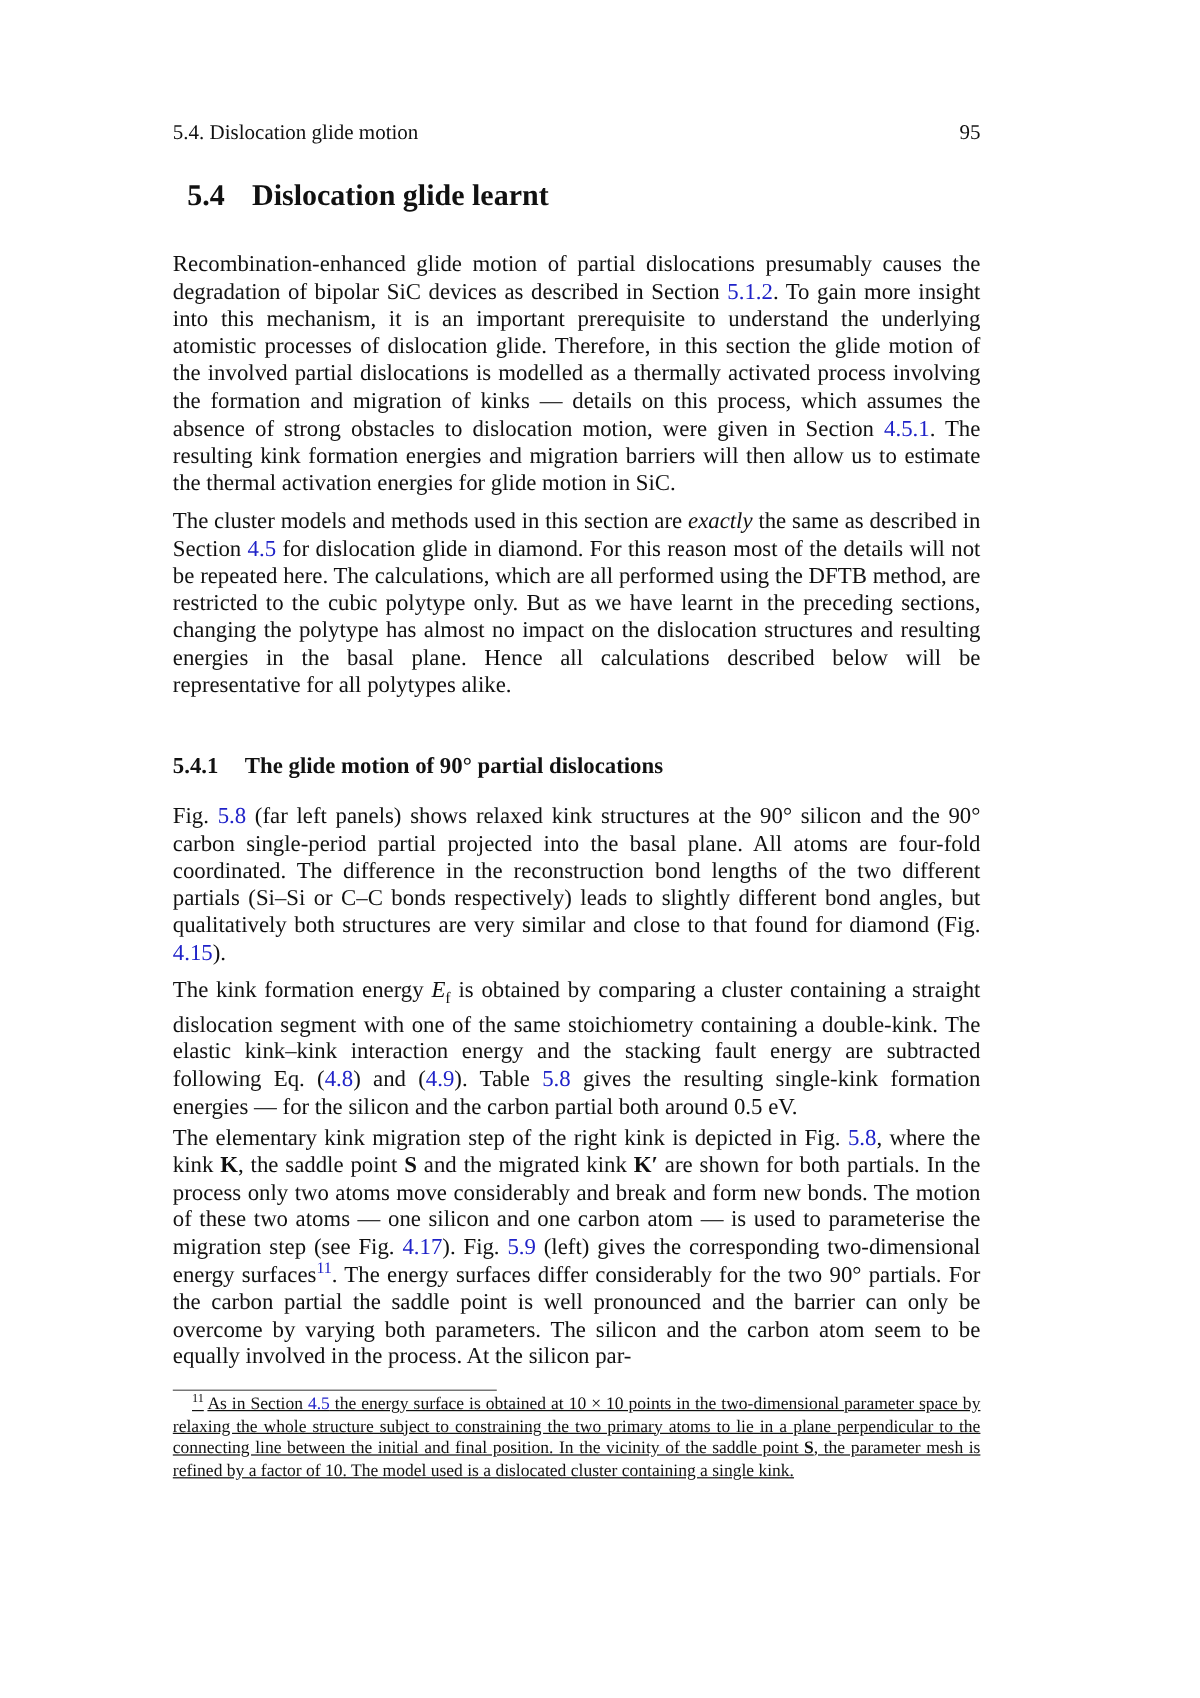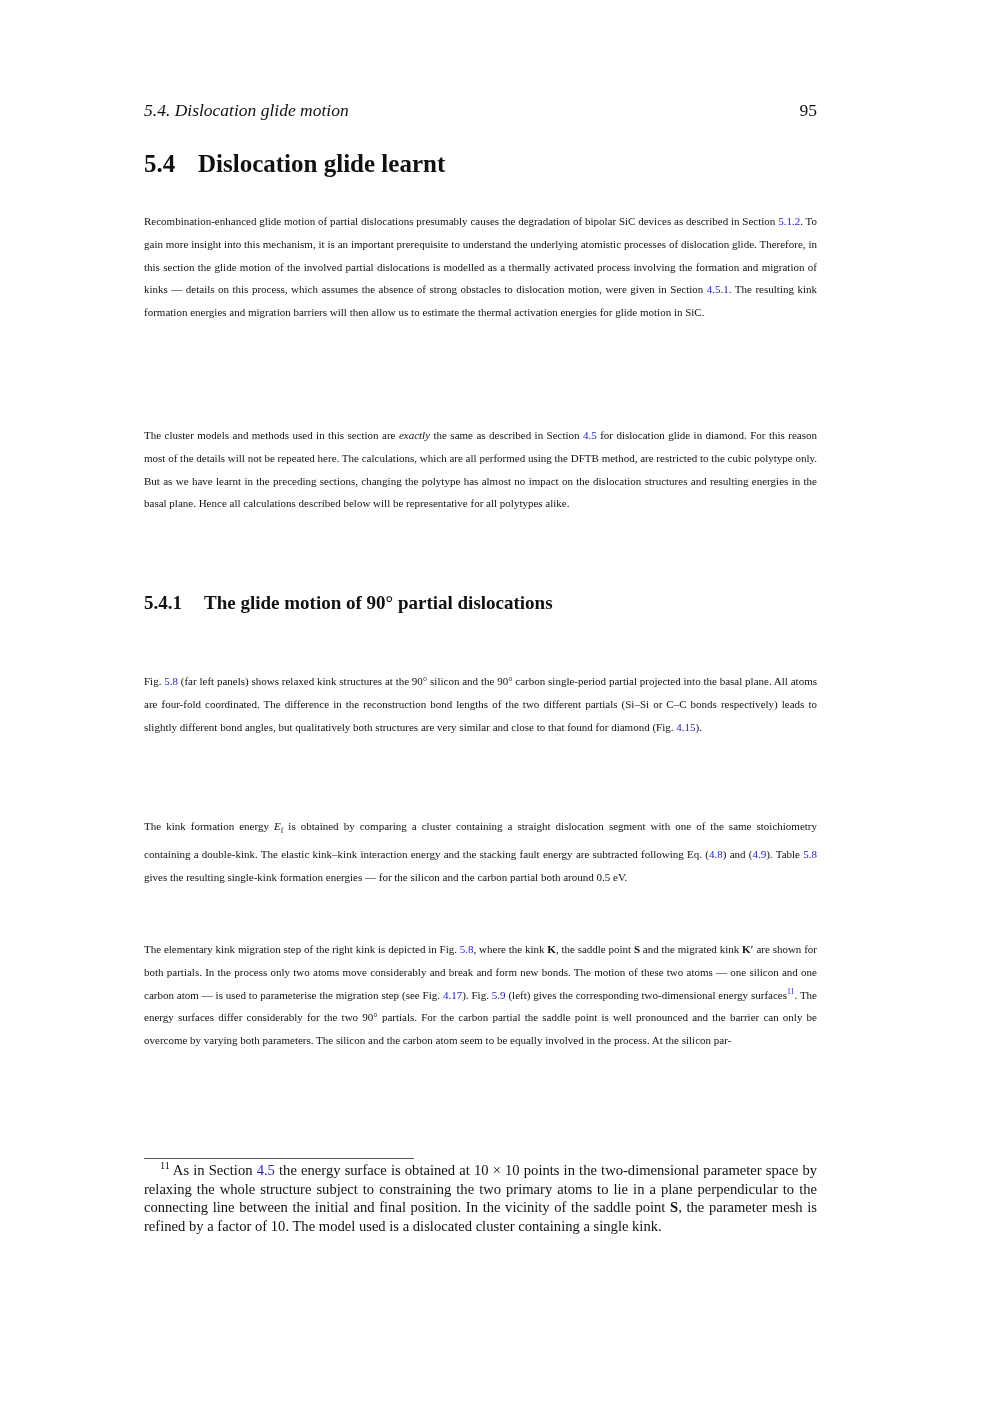--- a/index.html
+++ b/index.html
@@ -1,33 +1,33 @@
 <!DOCTYPE html>
 <html><head>
 <meta charset="utf-8">
 <style>
   html, body { margin: 0; padding: 0; background: #ffffff; }
   body { width: 1000px; height: 1415px; position: relative; overflow: hidden;
          font-family: "Liberation Serif", "DejaVu Serif", serif; color: #111; }
   .page { position: absolute; left: 144px; top: 0; width: 673px; }
   .running-head { position: absolute; top: 100px; left: 0; width: 673px; font-size: 17.5px; }
-  .running-head .title { font-style: italic; }
+  .running-head .title { }
   .running-head .num { position: absolute; right: 0; top: 0; font-family: Liberation Serif, serif; }
   h2.section { position: absolute; top: 150px; left: 0; margin: 0; font-size: 25px; font-weight: bold; }
-  h2.section .secnum { display: inline-block; width: 54px; }
-  .para { position: absolute; left: 0; width: 673px; margin: 0; font-size: 11px; line-height: 22.8px;
+  h2.section .secnum { display: inline-block; width: 54px; margin-left: 12px; }
+  .para { position: absolute; left: 0; width: 673px; margin: 0; font-size: 19px; line-height: 22.8px;
           text-align: justify; hyphens: manual; }
-  h3.subsection { position: absolute; top: 592px; left: 0; margin: 0; font-size: 19px; font-weight: bold; }
+  h3.subsection { position: absolute; top: 628px; left: 0; margin: 0; font-size: 19px; font-weight: bold; }
   h3.subsection .secnum { display: inline-block; width: 60px; }
   a.ref { color: #1f22c8; text-decoration: none; }
   .bold { font-weight: bold; }
   .it { font-style: italic; }
   .footrule { position: absolute; top: 1158px; left: 0; width: 270px; border-top: 1px solid #555; }
   .footnote { position: absolute; top: 1161px; left: 0; width: 673px; margin: 0; font-size: 14.6px; line-height: 18.6px;
-              text-align: justify; }
+              text-align: justify; text-decoration: underline; }
   sup { font-size: 70%; line-height: 0; }
   .fnmark { font-size: 70%; vertical-align: super; line-height: 0; margin-left: 16px; margin-right: 3px; }
 </style>
 </head>
 <body>
 
 <div class="page">
 
   <div class="running-head">
     <span class="title">5.4. Dislocation glide motion</span>

